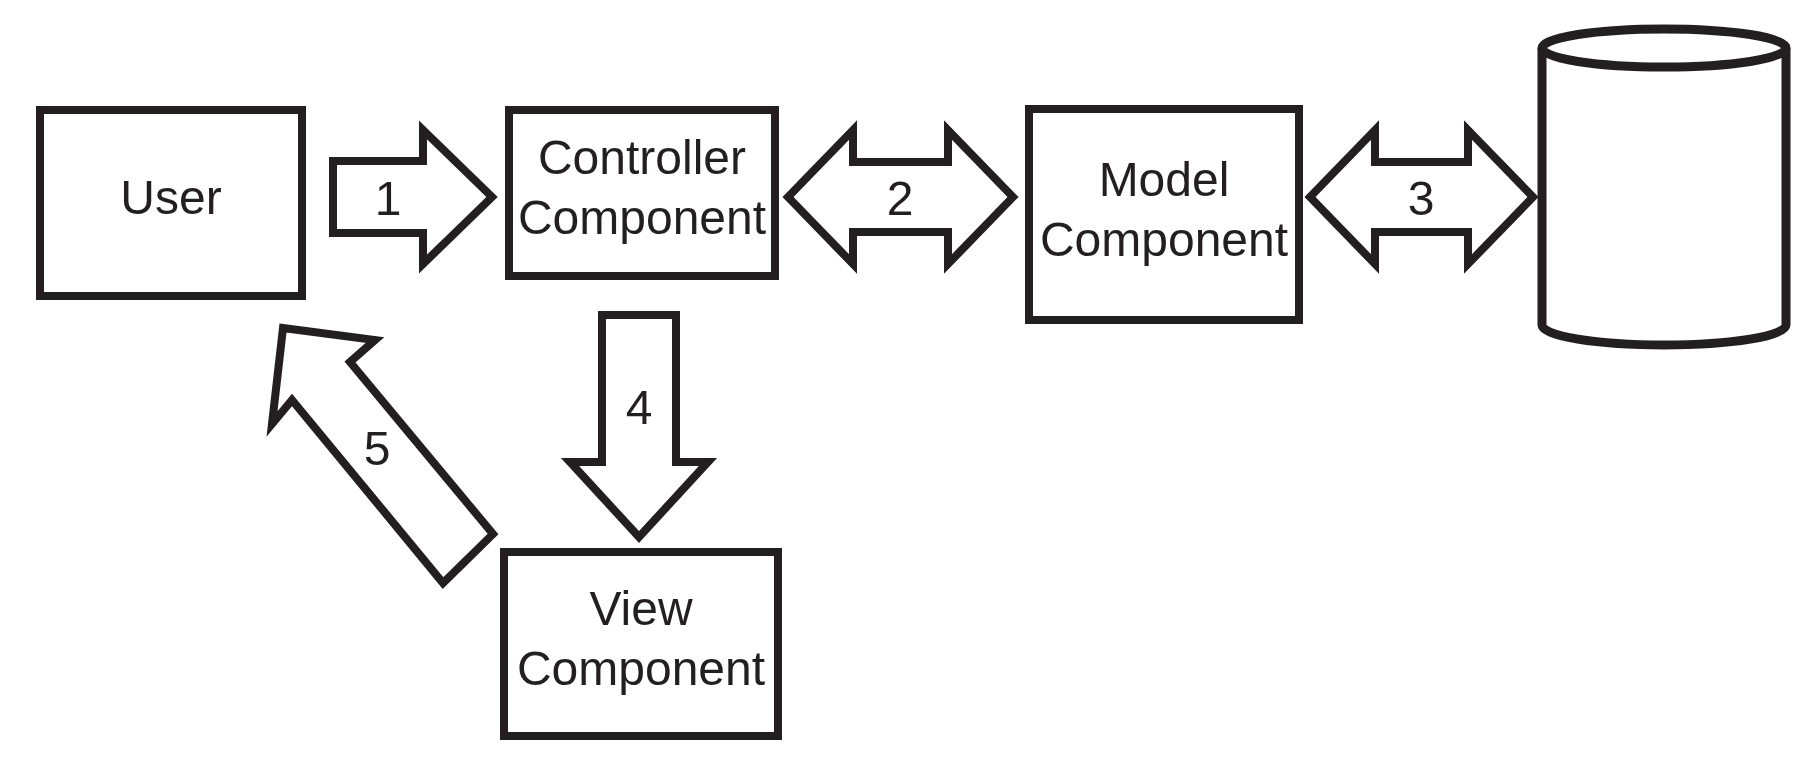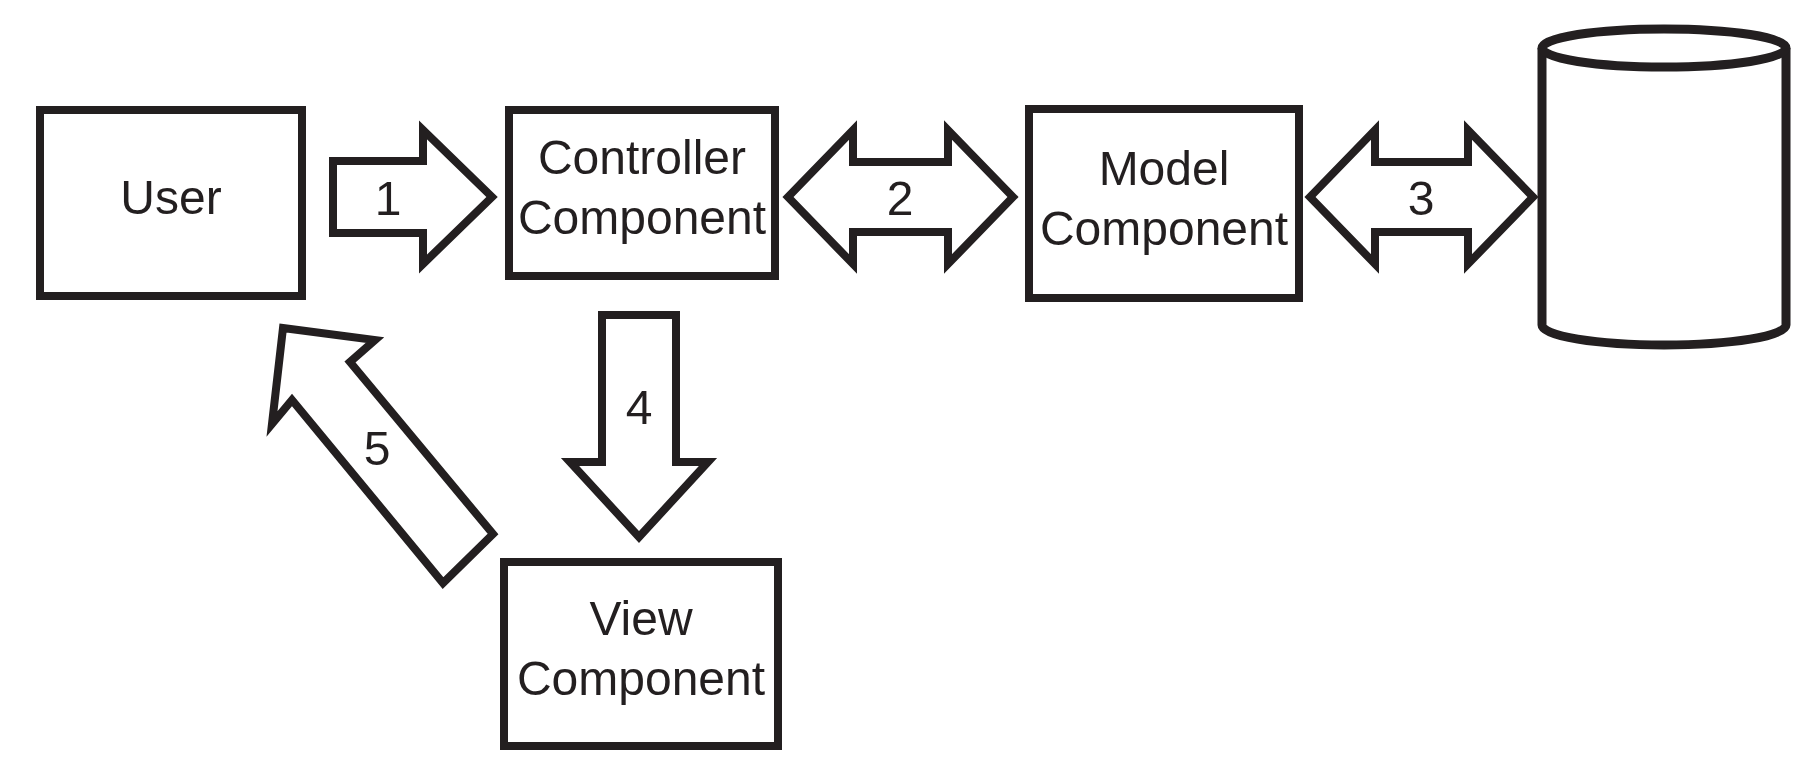--- a/index.html
+++ b/index.html
@@ -44,22 +44,22 @@
     align-items: center;
     justify-content: center;
     text-align: center;
     font-size: 48px;
     line-height: 60px;
     padding-bottom: 10px;
     white-space: nowrap;
   }
   .node-user     { left: 36px;   top: 106px; width: 270px; height: 194px; }
   .node-ctrl     { left: 505px;  top: 106px; width: 274px; height: 174px; }
-  .node-model    { left: 1025px; top: 105px; width: 278px; height: 197px; }
-  .node-view     { left: 500px;  top: 548px; width: 282px; height: 192px; margin-top: 10px; }
+  .node-model    { left: 1025px; top: 105px; width: 278px; height: 219px; }
+  .node-view     { left: 500px;  top: 548px; width: 282px; height: 192px; }
   .cyl-label {
     position: absolute;
     left: 1542px;
     top: 80px;
     width: 244px;
     text-align: center;
     font-size: 48px;
     line-height: 62px;
     white-space: nowrap;
   }

